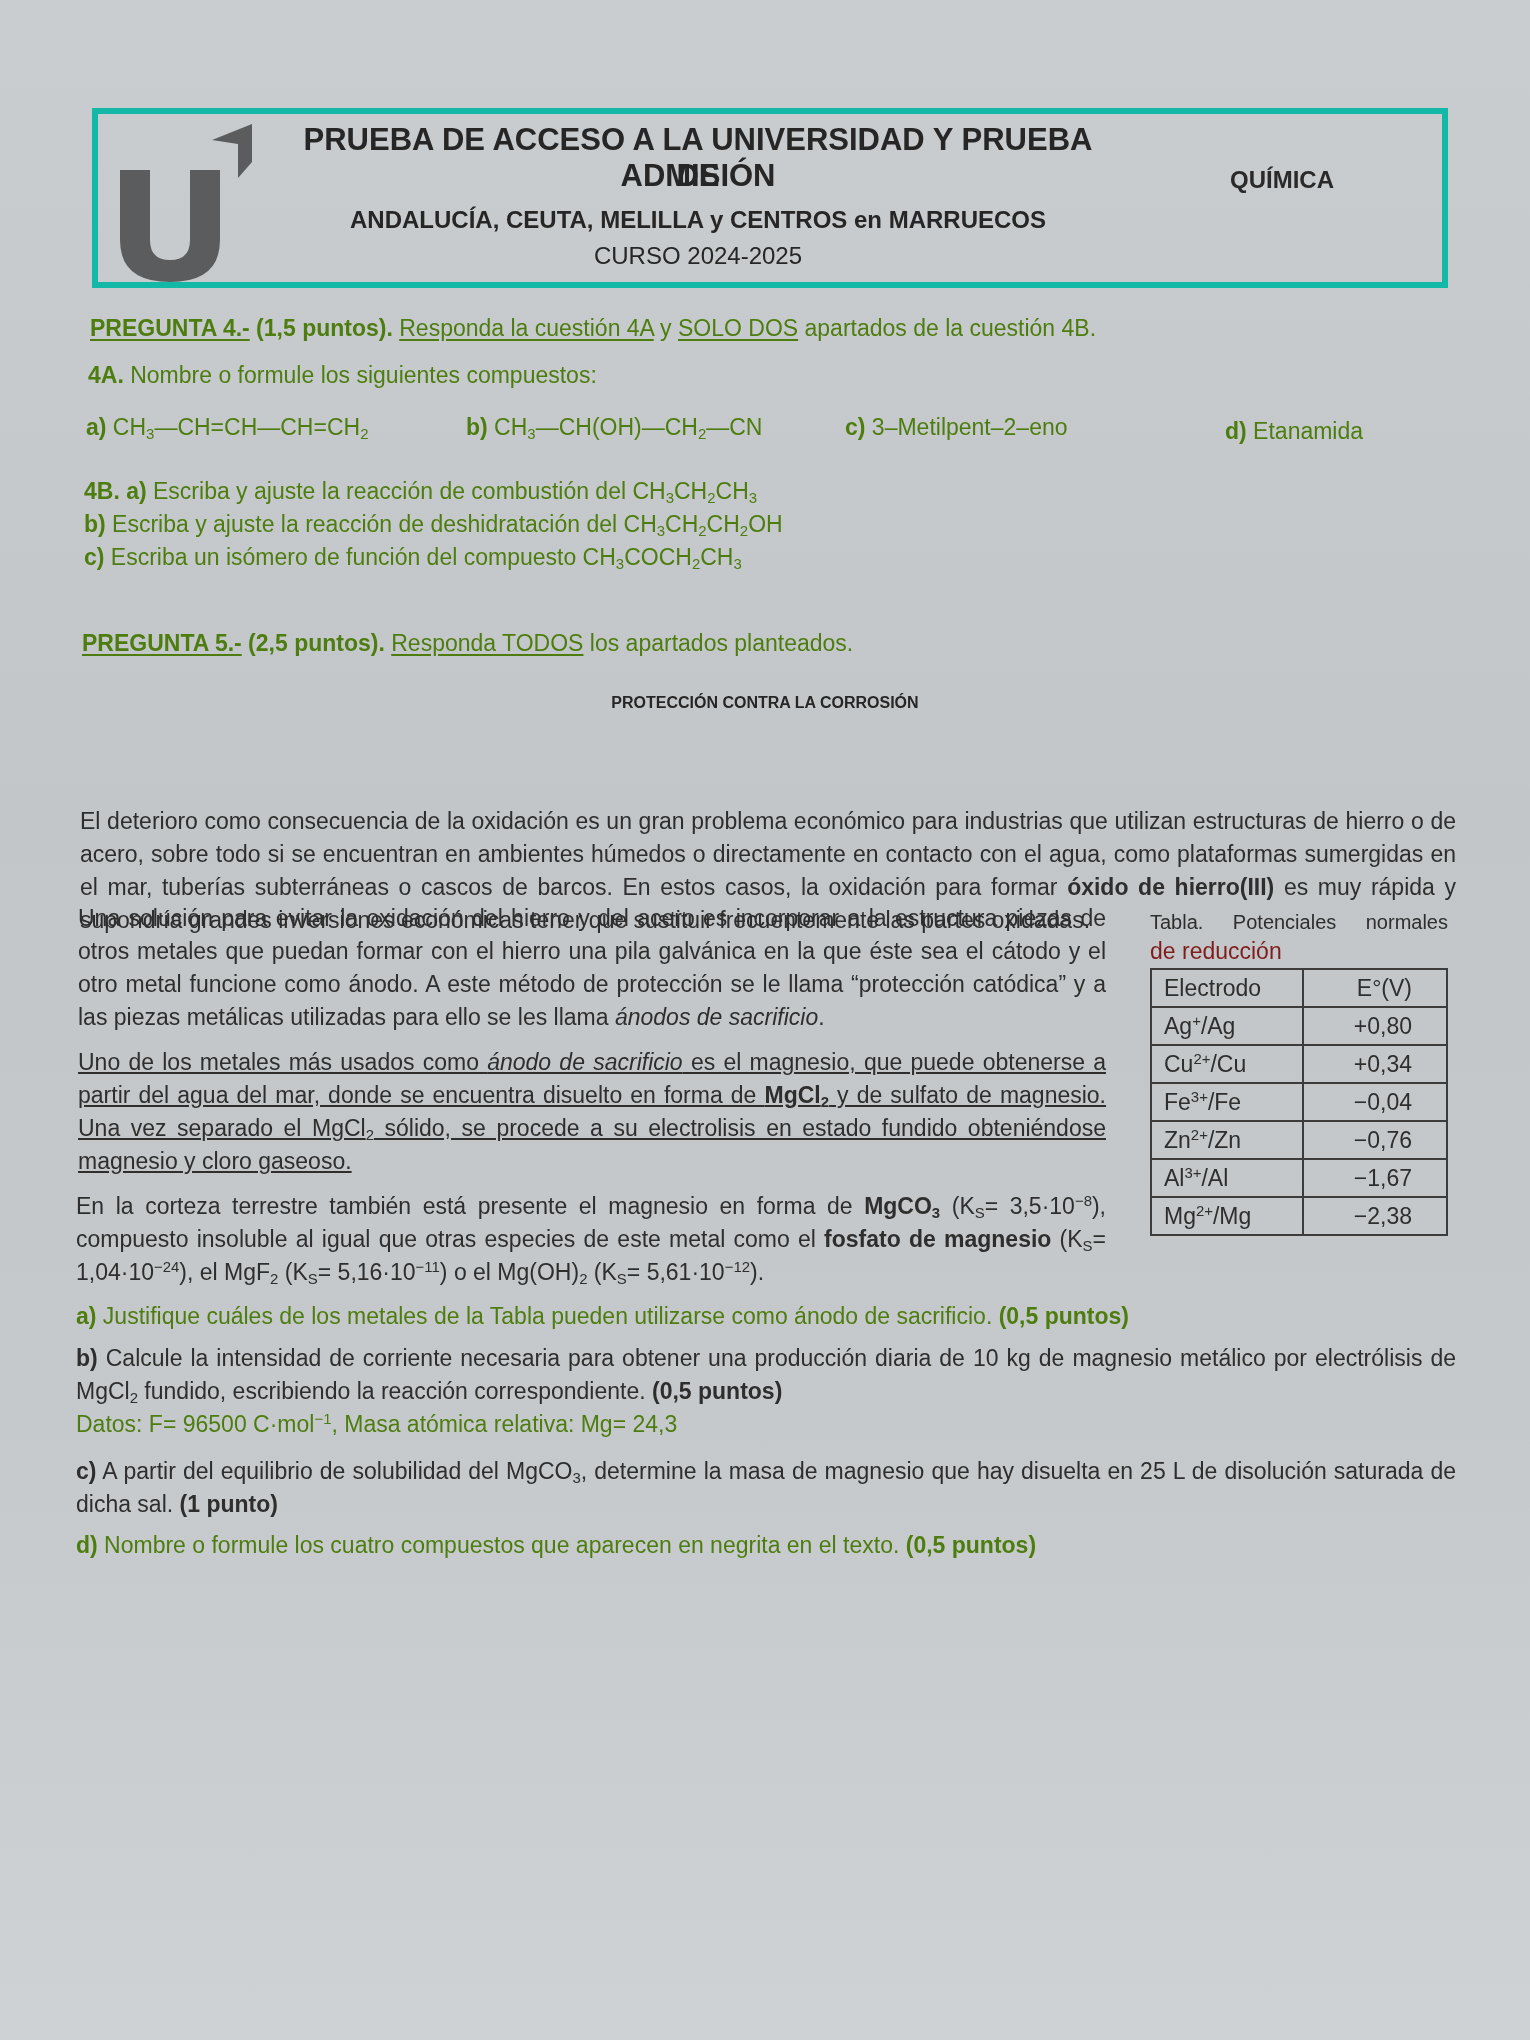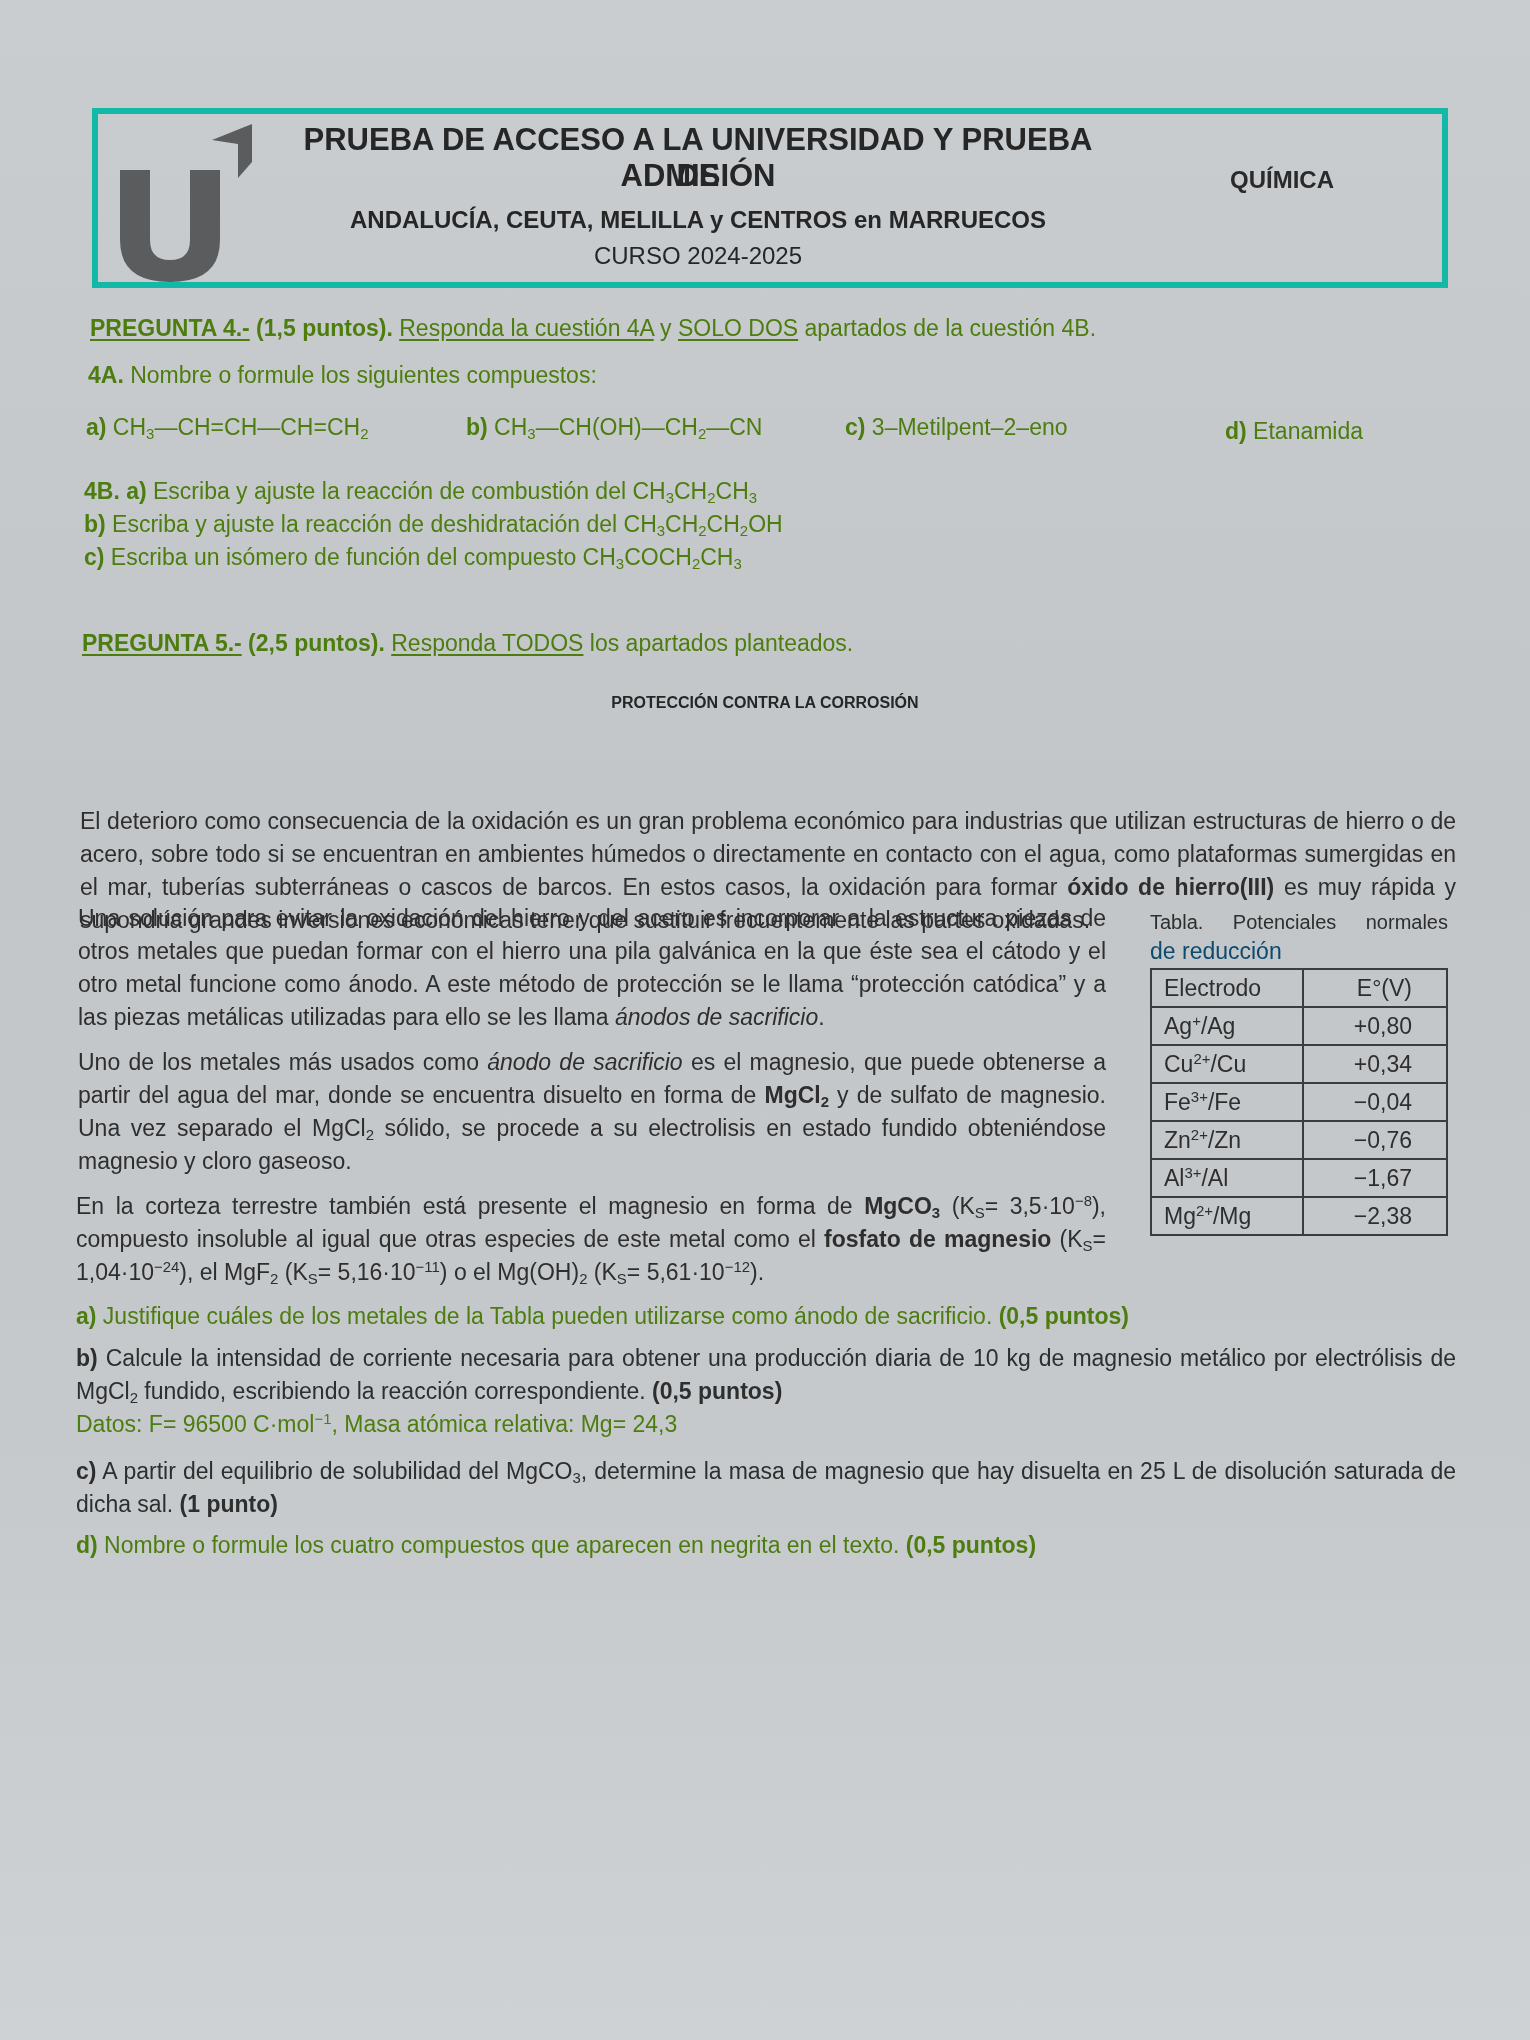--- a/index.html
+++ b/index.html
@@ -31,21 +31,21 @@
   .i { font-style: italic; }
   sub { font-size: 0.65em; vertical-align: -0.25em; line-height: 0; }
   sup { font-size: 0.65em; vertical-align: 0.55em; line-height: 0; }
 
   .para { position: absolute; font-size: 23px; line-height: 33px; color: #2e2e2e; text-align: justify; }
 
   .center-title { position: absolute; left: 0; width: 1530px; text-align: center; top: 694px; font-size: 16px; font-weight: bold; color: #262626; }
 
   
   .tab-caption { position: absolute; left: 1150px; top: 908px; width: 298px; font-size: 20px; line-height: 29px; color: #2e2e2e; text-align: justify; text-align-last: justify; }
-  .tab-caption2 { position: absolute; left: 1150px; top: 937px; font-size: 23px; line-height: 29px; color: #0c4a6e; }
+  .tab-caption2 { position: absolute; left: 1150px; top: 937px; font-size: 23px; line-height: 29px; color: #7f1d1d; }
   table.pot {
     position: absolute; left: 1150px; top: 968px; width: 298px;
     border-collapse: collapse; font-size: 23px; color: #2e2e2e;
   }
   table.pot td { border: 2px solid #3c3c3c; height: 36px; padding: 0 12px; }
   table.pot td.val { text-align: right; padding-right: 34px; width: 96px; }
 </style>
 </head>
 <body>
 
@@ -109,21 +109,21 @@
   <div class="center-title">PROTECCIÓN CONTRA LA CORROSIÓN</div>
 
   <div class="para" style="left:80px; top:760px; width:1376px;margin-top:45px;">
     <span>El deterioro como consecuencia de la oxidación es un gran problema económico para industrias que utilizan estructuras de hierro o de acero, sobre todo si se encuentran en ambientes húmedos o directamente en contacto con el agua, como plataformas sumergidas en el mar, tuberías subterráneas o cascos de barcos. En estos casos, la oxidación para formar </span><span class="b">óxido de hierro(III)</span><span> es muy rápida y supondría grandes inversiones económicas tener que sustituir frecuentemente las partes oxidadas.</span>
   </div>
 
   <div class="para" style="left:78px; top:902px; width:1028px;">
     <span>Una solución para evitar la oxidación del hierro y del acero es incorporar a la estructura piezas de otros metales que puedan formar con el hierro una pila galvánica en la que éste sea el cátodo y el otro metal funcione como ánodo. A este método de protección se le llama “protección catódica” y a las piezas metálicas utilizadas para ello se les llama </span><span class="i">ánodos de sacrificio</span><span>.</span>
   </div>
 
-  <div class="para" style="left:78px; top:1046px; width:1028px;">
+  <div class="para" style="left:78px; top:1046px; width:1028px;text-decoration:underline;">
     <span>Uno de los metales más usados como </span><span class="i">ánodo de sacrificio</span><span> es el magnesio, que puede obtenerse a partir del agua del mar, donde se encuentra disuelto en forma de </span><span class="b">MgCl</span><sub class="b">2</sub><span> y de sulfato de magnesio. Una vez separado el MgCl</span><sub>2</sub><span> sólido, se procede a su electrolisis en estado fundido obteniéndose magnesio y cloro gaseoso.</span>
   </div>
 
   <div class="para" style="left:76px; top:1190px; width:1030px;">
     <span>En la corteza terrestre también está presente el magnesio en forma de </span><span class="b">MgCO</span><sub class="b">3</sub><span> (K</span><sub>S</sub><span>= 3,5·10</span><sup>−8</sup><span>), compuesto insoluble al igual que otras especies de este metal como el </span><span class="b">fosfato de magnesio</span><span> (K</span><sub>S</sub><span>= 1,04·10</span><sup>−24</sup><span>), el MgF</span><sub>2</sub><span> (K</span><sub>S</sub><span>= 5,16·10</span><sup>−11</sup><span>) o el Mg(OH)</span><sub>2</sub><span> (K</span><sub>S</sub><span>= 5,61·10</span><sup>−12</sup><span>).</span>
   </div>
 
   <div class="tab-caption">Tabla. Potenciales normales</div>
   <div class="tab-caption2">de reducción</div>
   <table class="pot">

